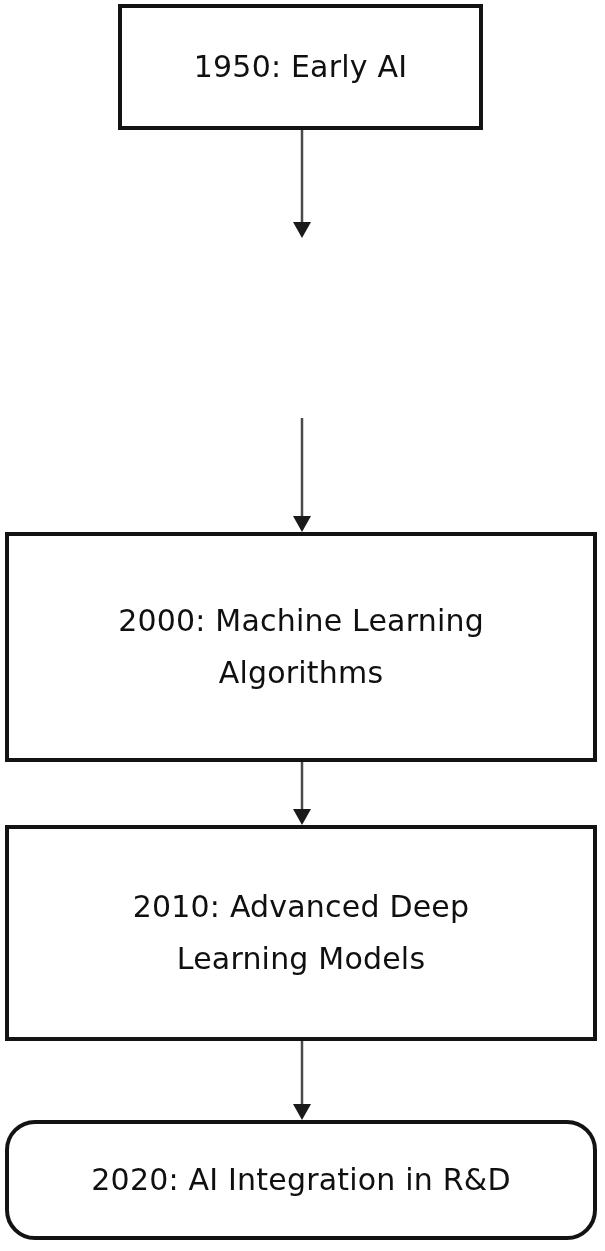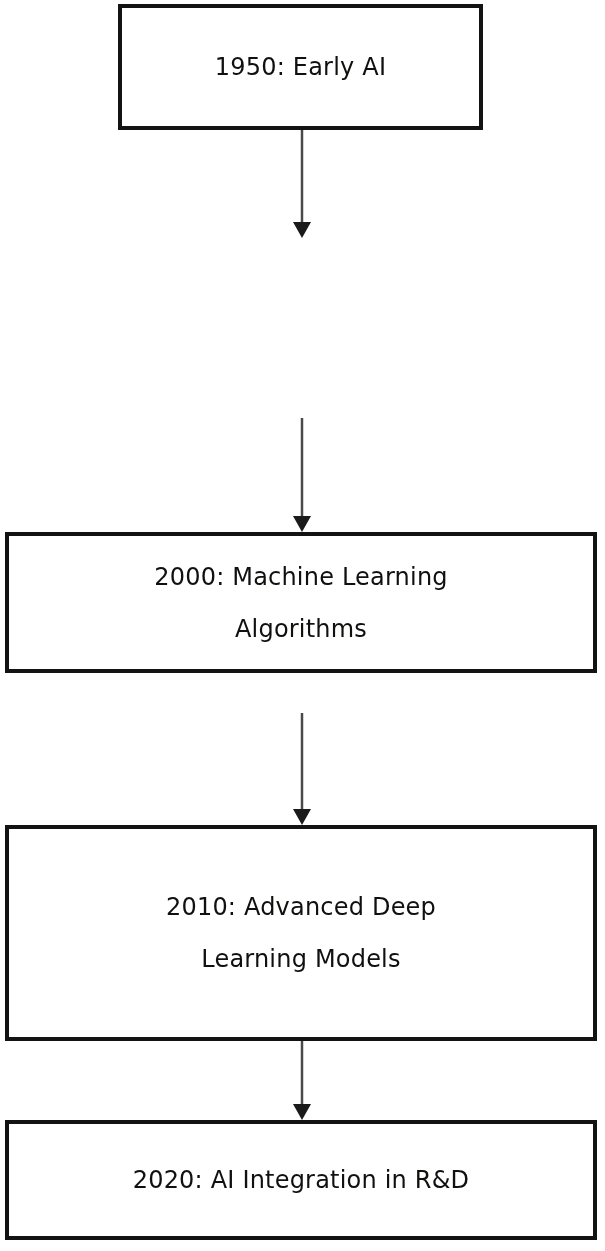--- a/index.html
+++ b/index.html
@@ -25,33 +25,33 @@
     border: 4px solid #131313;
     display: flex;
     align-items: center;
     justify-content: center;
     text-align: center;
   }
   .node-label {
     display: block;
     color: #10100f;
     font-family: "DejaVu Sans", sans-serif;
-    font-size: 24px;
+    font-size: 30px;
     line-height: 52px;
     font-weight: 400;
     letter-spacing: 0.2px;
     white-space: pre-line;
     padding: 0 10px;
   }
   
   #node-0 { left: 118px; top: 4px;    width: 365px; height: 126px; }
   #node-1 { left: 5px;   top: 238px;  width: 592px; height: 180px; }
-  #node-2 { left: 5px;   top: 532px;  width: 592px; height: 141px; }
+  #node-2 { left: 5px;   top: 532px;  width: 592px; height: 230px; }
   #node-3 { left: 5px;   top: 825px;  width: 592px; height: 216px; }
-  #node-4 { left: 5px;   top: 1120px; width: 592px; height: 120px; }
+  #node-4 { left: 5px;   top: 1120px; width: 592px; height: 120px; border-radius: 30px; }
 
   .connector {
     position: absolute;
     left: 0;
     top: 0;
     width: 605px;
     height: 1251px;
     pointer-events: none;
   }
   .conn-line {

